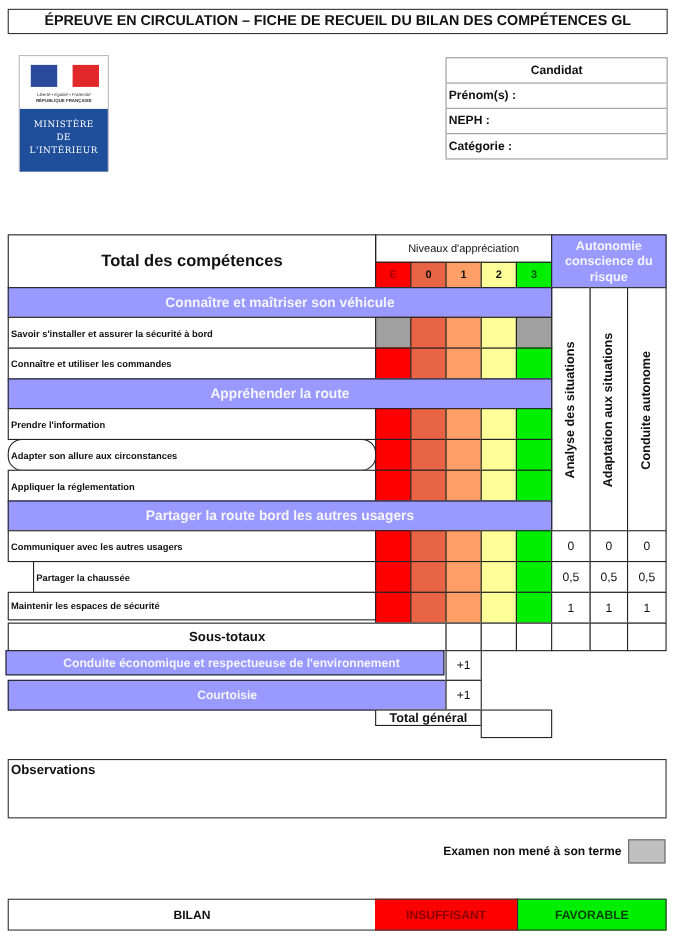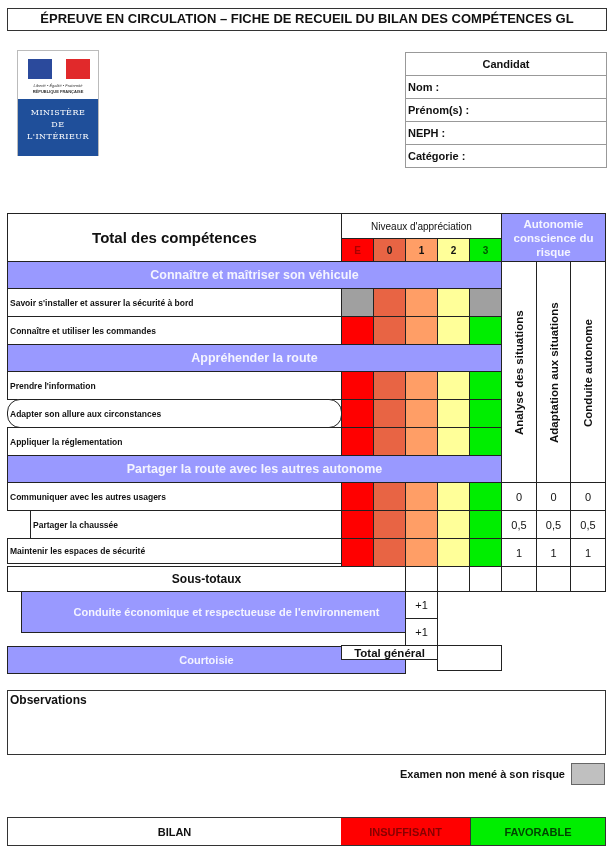--- a/index.html
+++ b/index.html
@@ -23,21 +23,21 @@
   .sec { background:#9999ff; color:#f4f4ff; font-weight:bold; font-size:12.5px; display:flex; align-items:center; justify-content:center; }
   .lvl { font-size:10px; font-weight:bold; display:flex; align-items:center; justify-content:center; }
   .num { font-size:11px; display:flex; align-items:center; justify-content:center; background:#fff; }
   .c-E { background:#ff0000; color:#aa0000; }
   .c-0 { background:#e86444; }
   .c-1 { background:#ff9e66; }
   .c-2 { background:#ffff99; }
   .c-3 { background:#00ee00; color:#005500; }
   .c-g { background:#a0a0a0; }
   .vert { writing-mode:vertical-rl; transform:rotate(180deg); font-size:11.5px; font-weight:bold; display:flex; align-items:center; justify-content:center; background:#fff; }
-  .obs { left:7px; top:690px; width:599px; height:65px; border:1.5px solid #333; }
+  .obs { left:7px; top:690px; width:599px; height:54px; border:1.5px solid #333; }
   .obs .t { font-size:12px; font-weight:bold; padding:2px 0 0 2px; }
   .exam-lbl { left:330px; top:764px; width:235px; height:20px; font-size:11px; font-weight:bold; text-align:right; line-height:20px; }
   .exam-box { left:571px; top:763px; width:34px; height:22px; background:#c0c0c0; border:1px solid #666; }
   .bilan { position:absolute; top:817px; height:29px; box-sizing:border-box; border:1.5px solid #333; font-size:11px; font-weight:bold; display:flex; align-items:center; justify-content:center; }
 </style>
 </head>
 <body>
 
 <div class="abs title-box">ÉPREUVE EN CIRCULATION – FICHE DE RECUEIL DU BILAN DES COMPÉTENCES GL</div>
 
@@ -50,21 +50,20 @@
   <div class="rf">RÉPUBLIQUE FRANÇAISE</div>
   <div class="blue">
     <div>MINISTÈRE</div>
     <div>DE</div>
     <div>L'INTÉRIEUR</div>
   </div>
 </div>
 
 <div class="abs cand">
   <div class="row head">Candidat</div>
-  <div class="row">Nom :</div>
   <div class="row">Prénom(s) :</div>
   <div class="row">NEPH :</div>
   <div class="row">Catégorie :</div>
 </div>
 
 <div id="grid">
     <div class="cell lbl" style="left: 7px; top: 213px; width: 335px; height: 49px; justify-content: center; font-size: 15px; padding-left: 0px;">Total des compétences</div>
     <div class="cell lvl" style="left: 341px; top: 213px; width: 161px; height: 26px; font-weight: normal;">Niveaux d'appréciation</div>
     <div class="cell lvl c-E" style="left: 341px; top: 238px; width: 33px; height: 24px;">E</div>
     <div class="cell lvl c-0" style="left: 373px; top: 238px; width: 33px; height: 24px;">0</div>
@@ -100,21 +99,21 @@
     <div class="cell c-0" style="left: 373px; top: 399px; width: 33px; height: 29px;"></div>
     <div class="cell c-1" style="left: 405px; top: 399px; width: 33px; height: 29px;"></div>
     <div class="cell c-2" style="left: 437px; top: 399px; width: 33px; height: 29px;"></div>
     <div class="cell c-3" style="left: 469px; top: 399px; width: 33px; height: 29px;"></div>
     <div class="cell lbl" style="left: 7px; top: 427px; width: 335px; height: 29px;">Appliquer la réglementation</div>
     <div class="cell c-E" style="left: 341px; top: 427px; width: 33px; height: 29px;"></div>
     <div class="cell c-0" style="left: 373px; top: 427px; width: 33px; height: 29px;"></div>
     <div class="cell c-1" style="left: 405px; top: 427px; width: 33px; height: 29px;"></div>
     <div class="cell c-2" style="left: 437px; top: 427px; width: 33px; height: 29px;"></div>
     <div class="cell c-3" style="left: 469px; top: 427px; width: 33px; height: 29px;"></div>
-    <div class="cell sec" style="left: 7px; top: 455px; width: 495px; height: 28px;">Partager la route avec les autres autonome</div>
+    <div class="cell sec" style="left: 7px; top: 455px; width: 495px; height: 28px;">Partager la route bord les autres usagers</div>
     <div class="cell lbl" style="left: 7px; top: 482px; width: 335px; height: 29px;">Communiquer avec les autres usagers</div>
     <div class="cell c-E" style="left: 341px; top: 482px; width: 33px; height: 29px;"></div>
     <div class="cell c-0" style="left: 373px; top: 482px; width: 33px; height: 29px;"></div>
     <div class="cell c-1" style="left: 405px; top: 482px; width: 33px; height: 29px;"></div>
     <div class="cell c-2" style="left: 437px; top: 482px; width: 33px; height: 29px;"></div>
     <div class="cell c-3" style="left: 469px; top: 482px; width: 33px; height: 29px;"></div>
     <div class="cell num" style="left: 501px; top: 482px; width: 36px; height: 29px;">0</div>
     <div class="cell num" style="left: 536px; top: 482px; width: 35px; height: 29px;">0</div>
     <div class="cell num" style="left: 570px; top: 482px; width: 36px; height: 29px;">0</div>
     <div class="cell lbl" style="left: 7px; top: 510px; width: 335px; height: 29px; margin-left: 23px;">Partager la chaussée</div>
@@ -135,29 +134,29 @@
     <div class="cell num" style="left: 501px; top: 538px; width: 36px; height: 29px;">1</div>
     <div class="cell num" style="left: 536px; top: 538px; width: 35px; height: 29px;">1</div>
     <div class="cell num" style="left: 570px; top: 538px; width: 36px; height: 29px;">1</div>
     <div class="cell lbl" style="left: 7px; top: 566px; width: 399px; height: 26px; justify-content: center; font-size: 12px; padding-left: 0px;">Sous-totaux</div>
     <div class="cell num" style="left: 405px; top: 566px; width: 33px; height: 26px;"></div>
     <div class="cell num" style="left: 437px; top: 566px; width: 33px; height: 26px;"></div>
     <div class="cell num" style="left: 469px; top: 566px; width: 33px; height: 26px;"></div>
     <div class="cell num" style="left: 501px; top: 566px; width: 36px; height: 26px;"></div>
     <div class="cell num" style="left: 536px; top: 566px; width: 35px; height: 26px;"></div>
     <div class="cell num" style="left: 570px; top: 566px; width: 36px; height: 26px;"></div>
-    <div class="cell sec" style="left: 21px; top: 591px; width: 399px; height: 42px; font-size: 11px; padding-left: 12px;">Conduite économique et respectueuse de l'environnement</div>
+    <div class="cell sec" style="left: 5px; top: 591px; width: 399px; height: 23px; font-size: 11px; padding-left: 12px;">Conduite économique et respectueuse de l'environnement</div>
     <div class="cell num" style="left: 405px; top: 591px; width: 33px; height: 28px;">+1</div>
-    <div class="cell sec" style="left: 7px; top: 618px; width: 399px; height: 28px; font-size: 11px; margin-top: 28px;">Courtoisie</div>
+    <div class="cell sec" style="left: 7px; top: 618px; width: 399px; height: 28px; font-size: 11px;">Courtoisie</div>
     <div class="cell num" style="left: 405px; top: 618px; width: 33px; height: 28px;">+1</div>
     <div class="cell num" style="left: 341px; top: 645px; width: 97px; height: 15px; font-weight: bold; font-size: 11.5px;">Total général</div>
     <div class="cell num" style="left: 437px; top: 645px; width: 65px; height: 26px;"></div>
   </div>
 
 <div class="abs obs">
   <div class="t">Observations</div>
 </div>
-<div class="abs exam-lbl">Examen non mené à son risque</div>
+<div class="abs exam-lbl">Examen non mené à son terme</div>
 <div class="abs exam-box"></div>
 
 <div class="bilan" style="left:7px;width:335px;background:#fff;">BILAN</div>
 <div class="bilan" style="left:341px;width:130px;background:#ff0000;color:#880000;border-left:none;">INSUFFISANT</div>
 <div class="bilan" style="left:470px;width:136px;background:#00ee00;color:#004400;border-left:1px solid #333;">FAVORABLE</div>
 
 </body></html>

